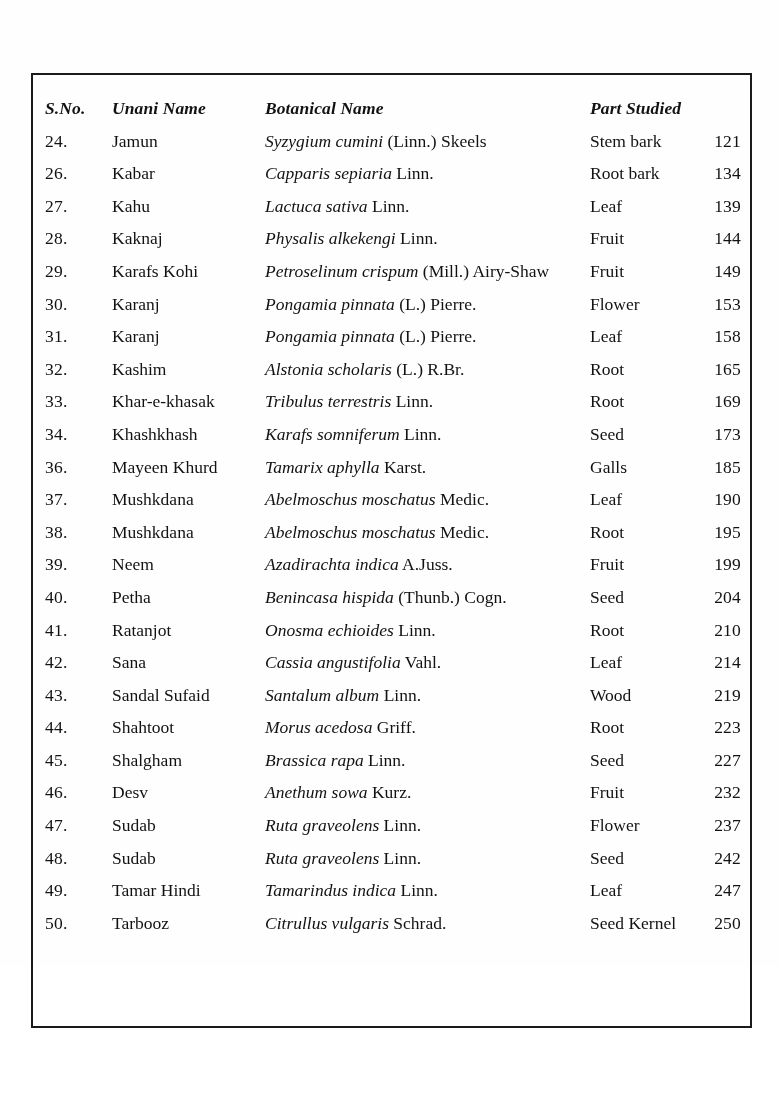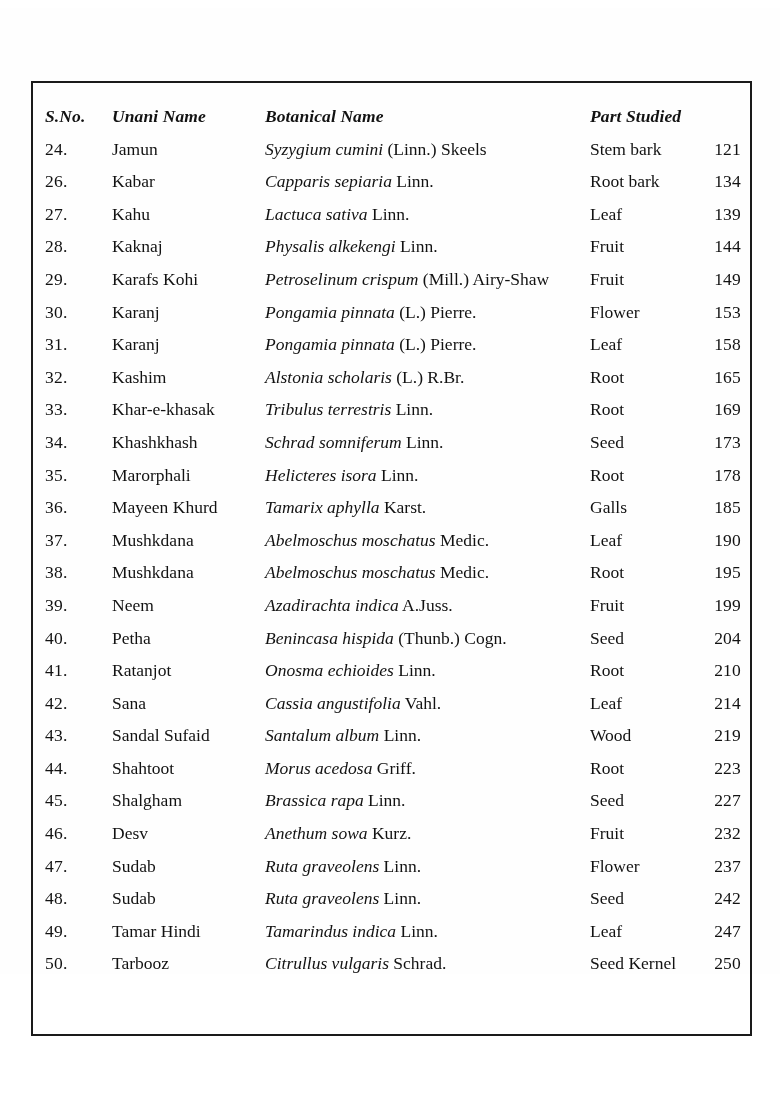--- a/index.html
+++ b/index.html
@@ -12,21 +12,21 @@
     height: 1108px;
     position: relative;
     font-family: "Liberation Serif", "DejaVu Serif", serif;
     color: #121212;
     overflow: hidden;
   }
 
   
   #page-sheet {
     position: absolute;
-    left: 0; top: 8px;
+    left: 0; top: 0;
     width: 780px; height: 966px;
     background: #fefefe;
   }
 
   
   #table-frame {
     position: absolute;
     left: 31px;
     top: 73px;
     width: 721px;
@@ -192,30 +192,23 @@
         <tr>
           <td class="sno">33.</td>
           <td class="unani">Khar-e-khasak</td>
           <td class="bot"><span class="sci">Tribulus terrestris</span><span class="auth"> Linn.</span></td>
           <td class="part">Root</td>
           <td class="page">169</td>
         </tr>
         <tr>
           <td class="sno">34.</td>
           <td class="unani">Khashkhash</td>
-          <td class="bot"><span class="sci">Schrad somniferum</span><span class="auth"> Linn.</span></td>
+          <td class="bot"><span class="sci">Karafs somniferum</span><span class="auth"> Linn.</span></td>
           <td class="part">Seed</td>
           <td class="page">173</td>
-        </tr>
-        <tr>
-          <td class="sno">35.</td>
-          <td class="unani">Marorphali</td>
-          <td class="bot"><span class="sci">Helicteres isora</span><span class="auth"> Linn.</span></td>
-          <td class="part">Root</td>
-          <td class="page">178</td>
         </tr>
         <tr>
           <td class="sno">36.</td>
           <td class="unani">Mayeen Khurd</td>
           <td class="bot"><span class="sci">Tamarix aphylla</span><span class="auth"> Karst.</span></td>
           <td class="part">Galls</td>
           <td class="page">185</td>
         </tr>
         <tr>
           <td class="sno">37.</td>

